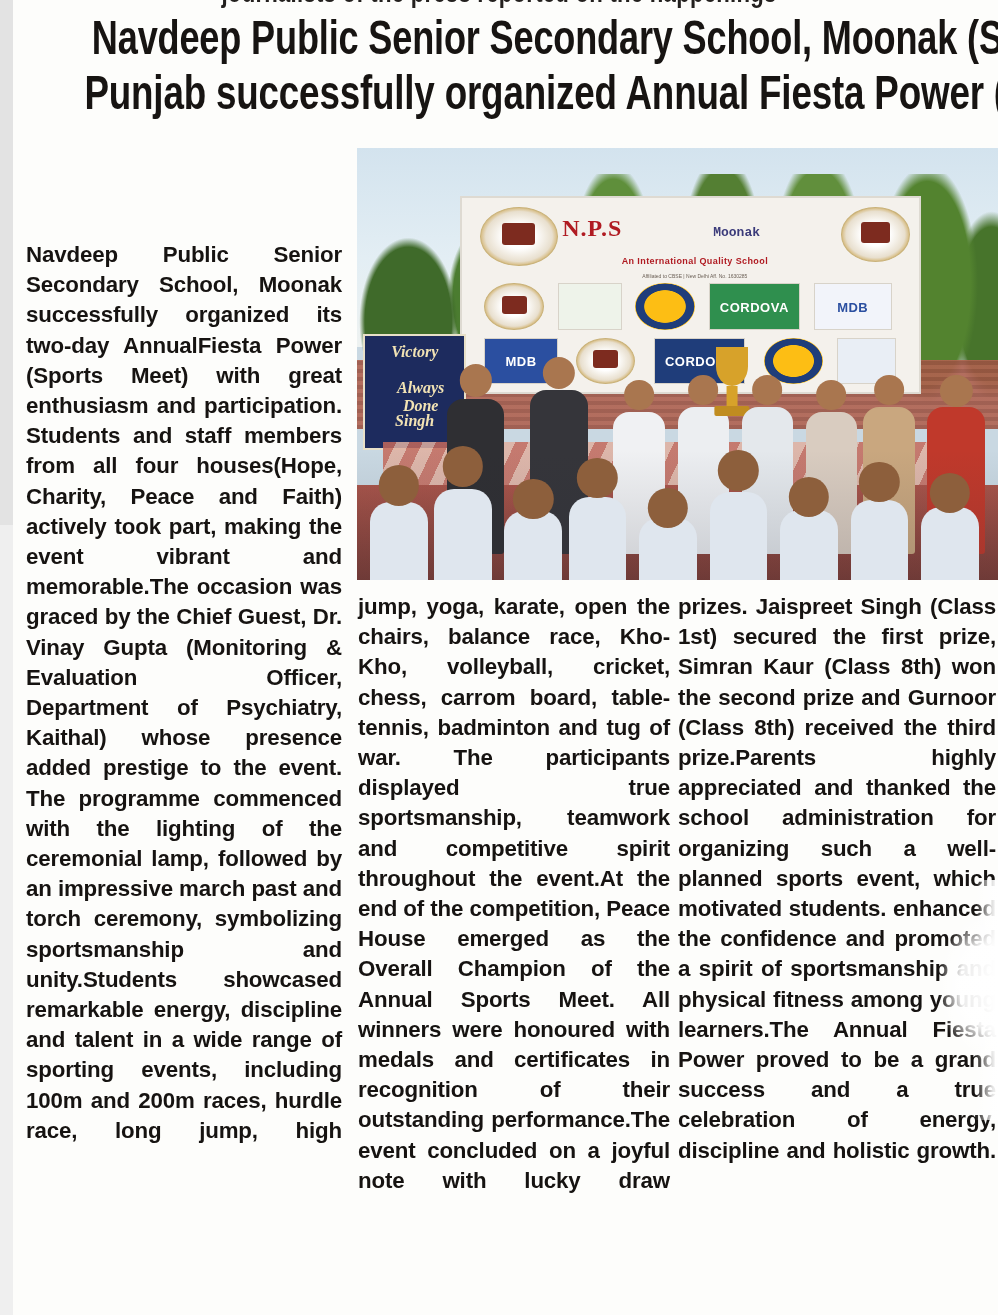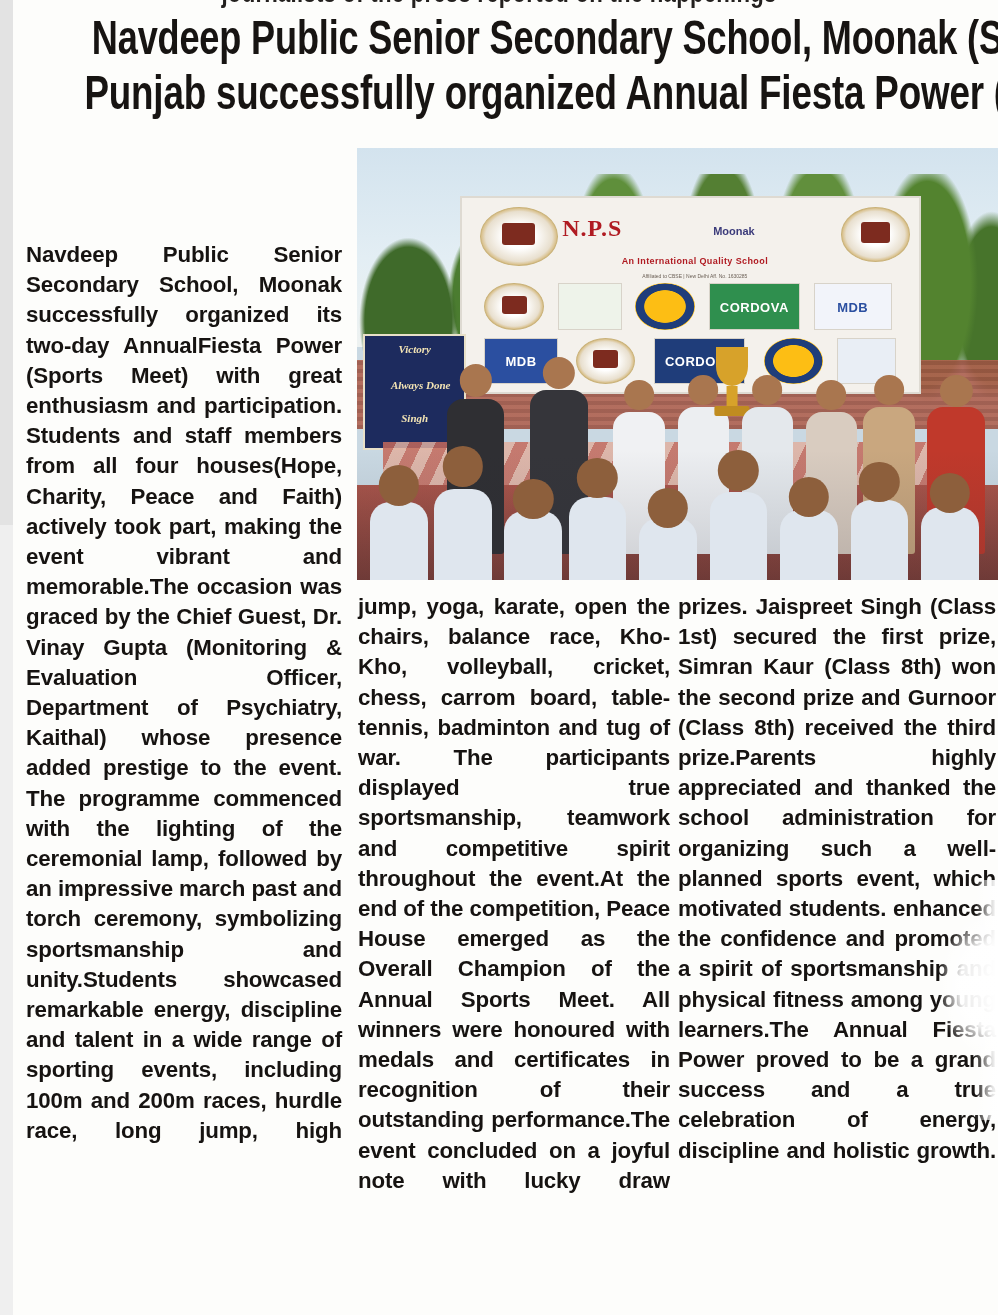--- a/index.html
+++ b/index.html
@@ -147,23 +147,23 @@
     position: absolute; left: 22%; top: 9%;
     font-family: "Liberation Serif", serif;
     font-weight: 700;
     font-size: 24px;
     color: #b01b22;
     letter-spacing: 1px;
     text-align: center;
   }
   .ph-banner .bn-sub1 {
     position: absolute; left: 55%; top: 14%;
-    font-family: Liberation Sans, sans-serif;
-    font-weight: 700;
-    font-size: 11px;
+    font-family: Liberation Mono, monospace;
+    font-weight: 700;
+    font-size: 13px;
     color: #3b3b7a;
   }
   .ph-banner .bn-sub2 {
     position: absolute; left: 22%; top: 30%;
     width: 58%;
     text-align: center;
     font-family: "Liberation Sans", sans-serif;
     font-weight: 700;
     font-size: 9px;
     color: #b01b22;
@@ -273,21 +273,21 @@
   .banner-board {
     position: absolute; left: 1%; top: 43%;
     width: 16%; height: 27%;
     background: #1d2b5e;
     border: 2px solid #e8e0c8;
   }
   .banner-board b {
     position: absolute; left: 0; right: 0;
     text-align: center;
     font-family: "Liberation Serif", serif;
-    font-size: 11px;
+    font-size: 16px;
     color: #f2e3b4;
     font-style: italic;
   }
 
   
   .col {
     position: absolute;
     font-family: "Liberation Sans", sans-serif;
     font-weight: 700;
     font-size: 22.3px;

